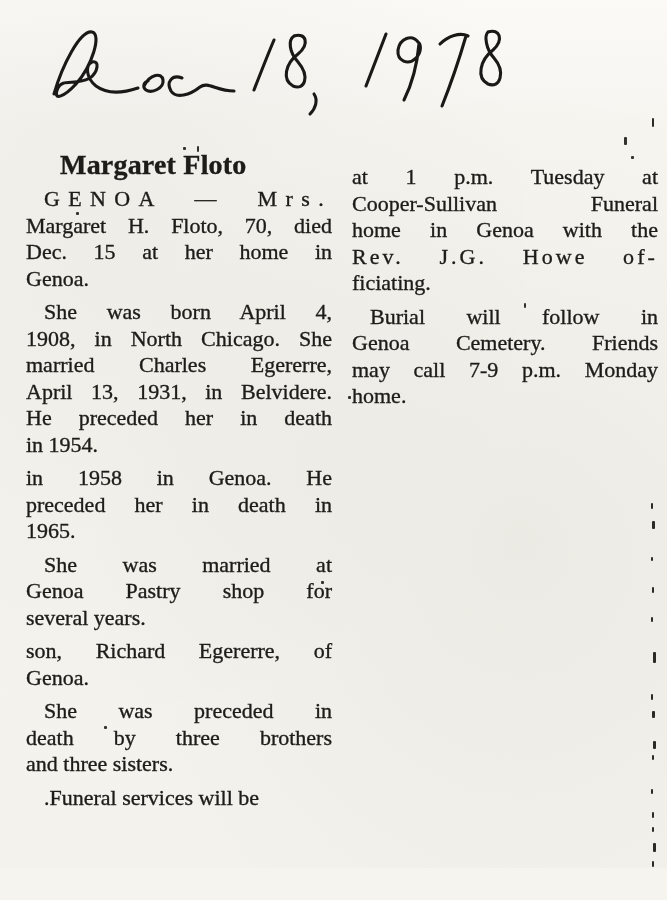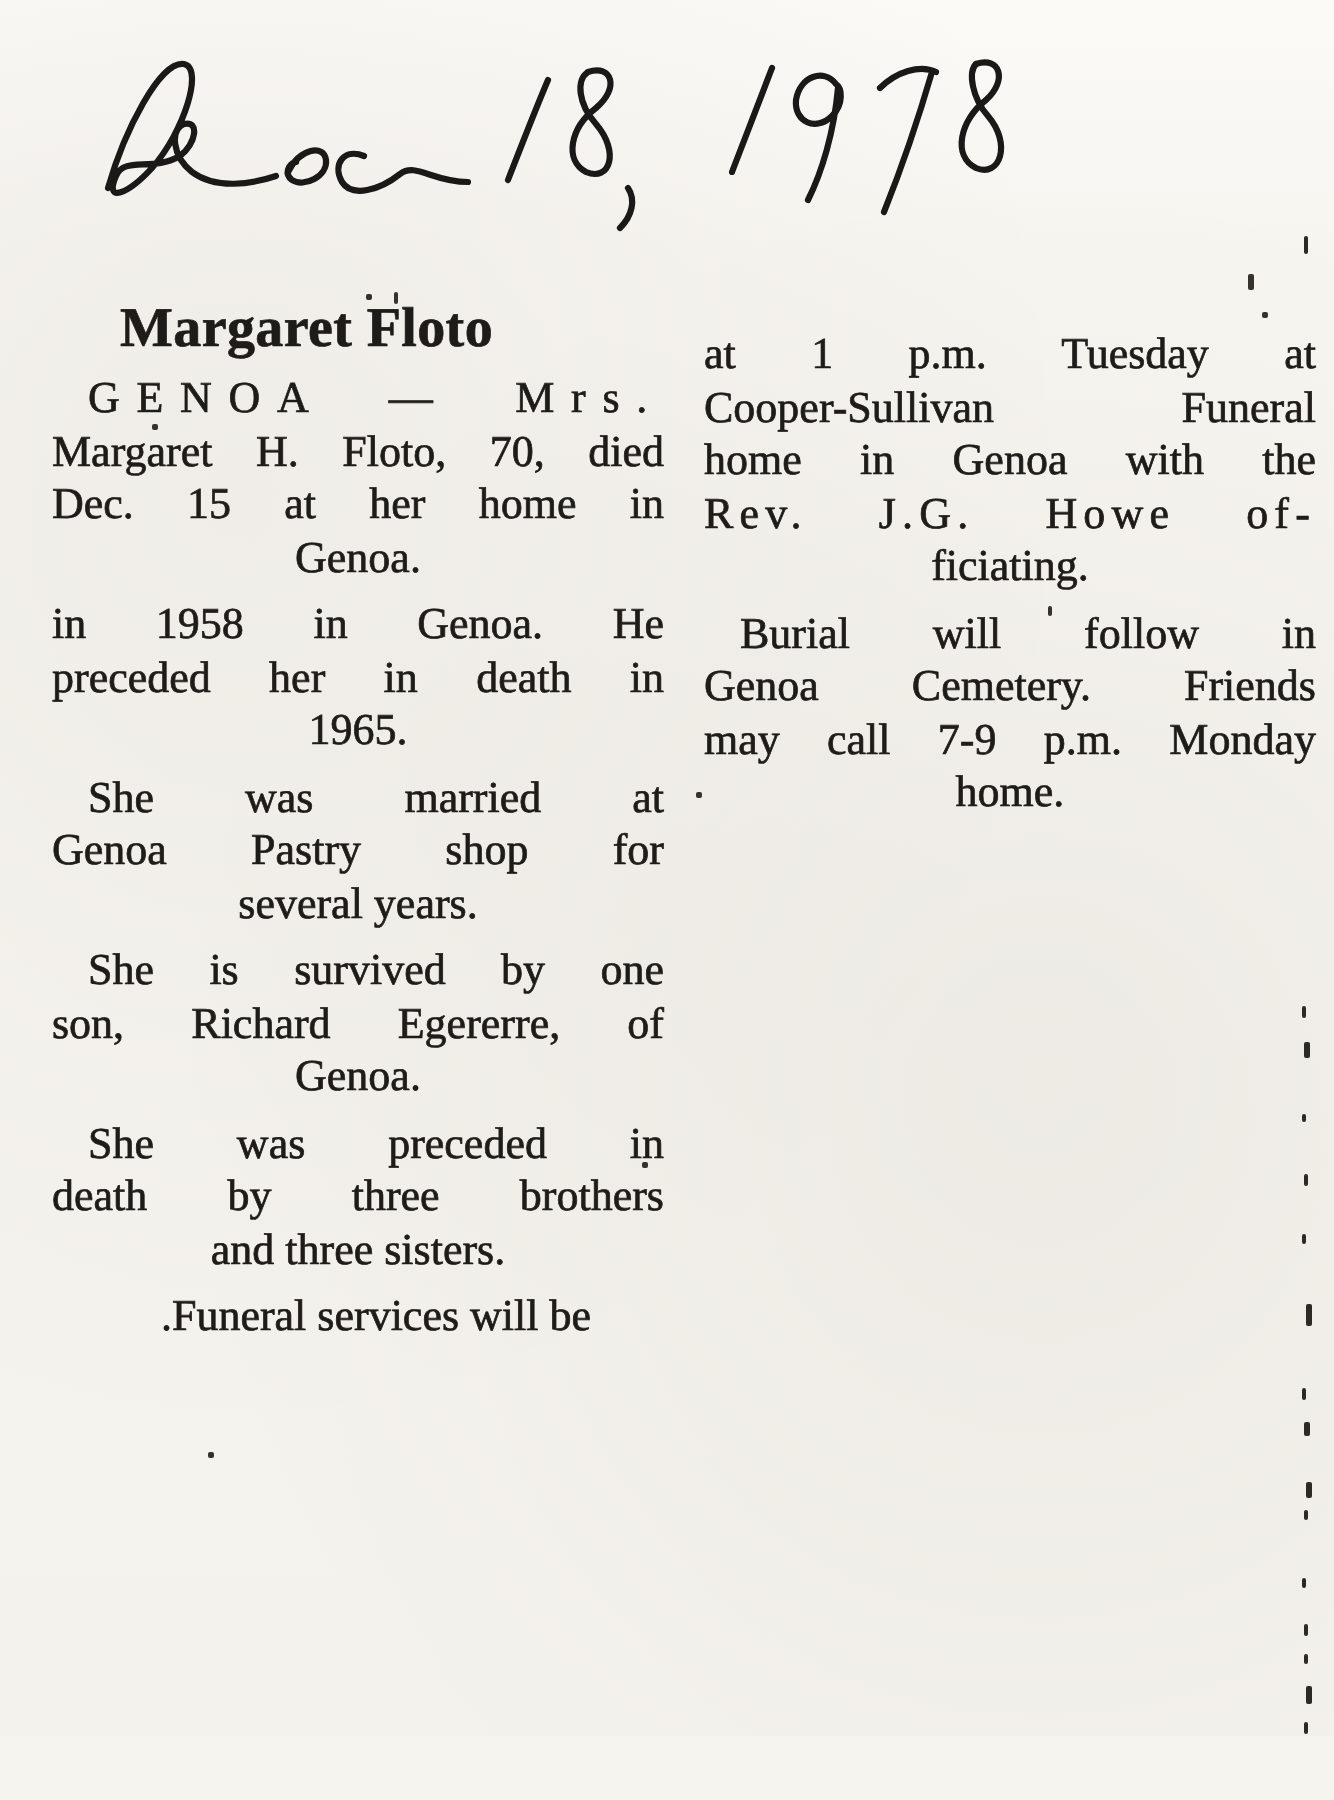--- a/index.html
+++ b/index.html
@@ -50,21 +50,21 @@
   .col-right { left: 352px; width: 306px; padding-top: 16px; }
   .article-title {
     font-size: 28px;
     line-height: 34px;
     font-weight: bold;
     margin: 0 0 4px 34px;
     letter-spacing: 0.2px;
   }
   .para { margin: 0 0 7px 0; }
   .para:last-child { margin-bottom: 0; }
-  .line { text-align: center; }
+  .line { text-align: left; }
   .line.j { text-align: justify; text-align-last: justify; }
   .line.ind { text-indent: 18px; }
   .speck, .dash {
     position: absolute;
     background: #35322c;
     border-radius: 1px;
   }
   .dash { background: #2c2a25; }
 </style>
 </head>
@@ -92,31 +92,38 @@
     <div class="col col-left">
       <h1 class="article-title">Margaret Floto</h1>
       <div id="col-left">
           <div class="para">
             <div class="line ind j" style="letter-spacing: 0.38em;">GENOA — Mrs.</div>
             <div class="line j">Margaret H. Floto, 70, died</div>
             <div class="line j">Dec. 15 at her home in</div>
             <div class="line">Genoa.</div>
           </div>
           <div class="para">
+            <div class="line ind j">She was born April 4,</div>
+            <div class="line j">1908, in North Chicago. She</div>
+            <div class="line j">married Charles Egererre,</div>
+            <div class="line j">April 13, 1931, in Belvidere.</div>
+            <div class="line j">He preceded her in death</div>
+            <div class="line">in 1954.</div>
+          </div>
+          <div class="para">
             <div class="line j">in 1958 in Genoa. He</div>
             <div class="line j">preceded her in death in</div>
             <div class="line">1965.</div>
           </div>
           <div class="para">
             <div class="line ind j">She was married at</div>
             <div class="line j">Genoa Pastry shop for</div>
             <div class="line">several years.</div>
           </div>
           <div class="para">
-            <div class="line ind j">She is survived by one</div>
             <div class="line j">son, Richard Egererre, of</div>
             <div class="line">Genoa.</div>
           </div>
           <div class="para">
             <div class="line ind j">She was preceded in</div>
             <div class="line j">death by three brothers</div>
             <div class="line">and three sisters.</div>
           </div>
           <div class="para">
             <div class="line ind">.Funeral services will be</div>

